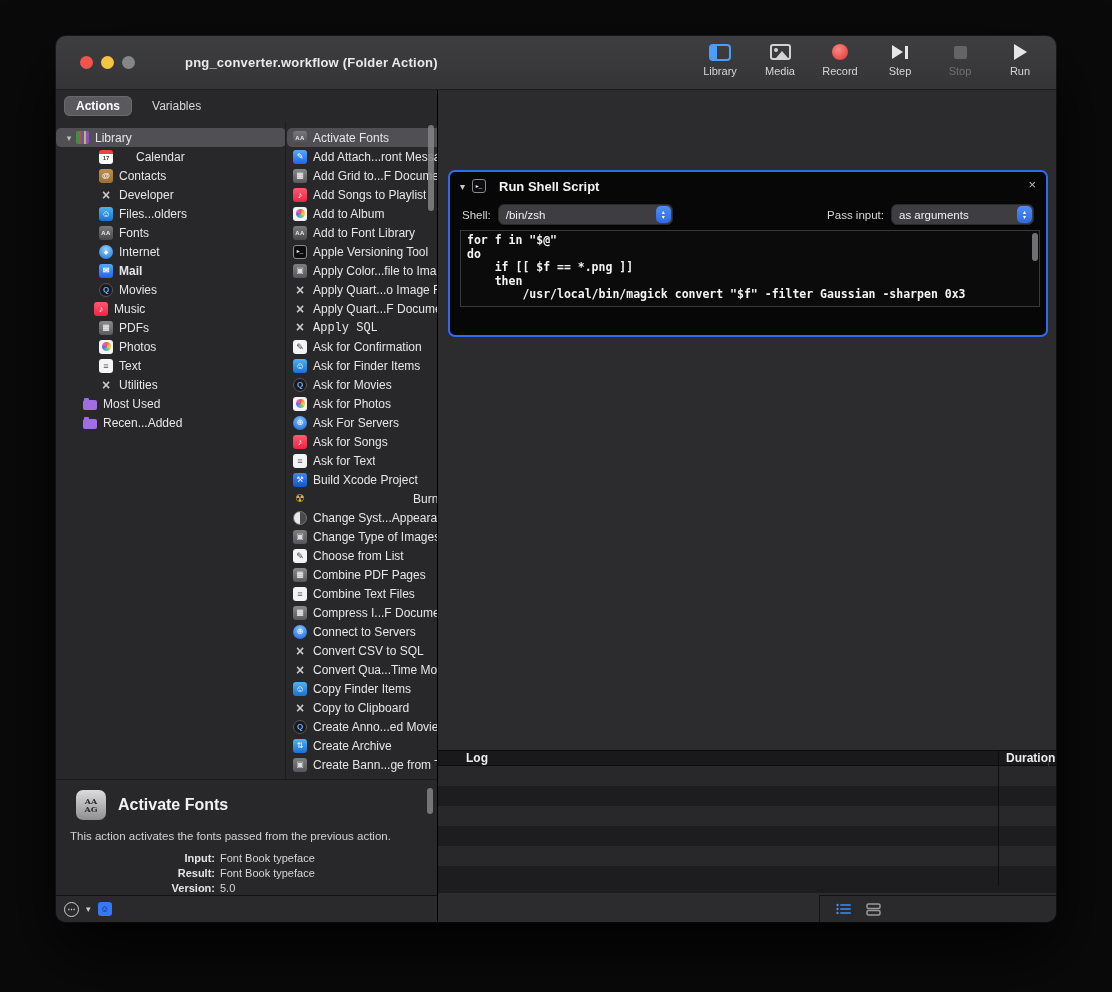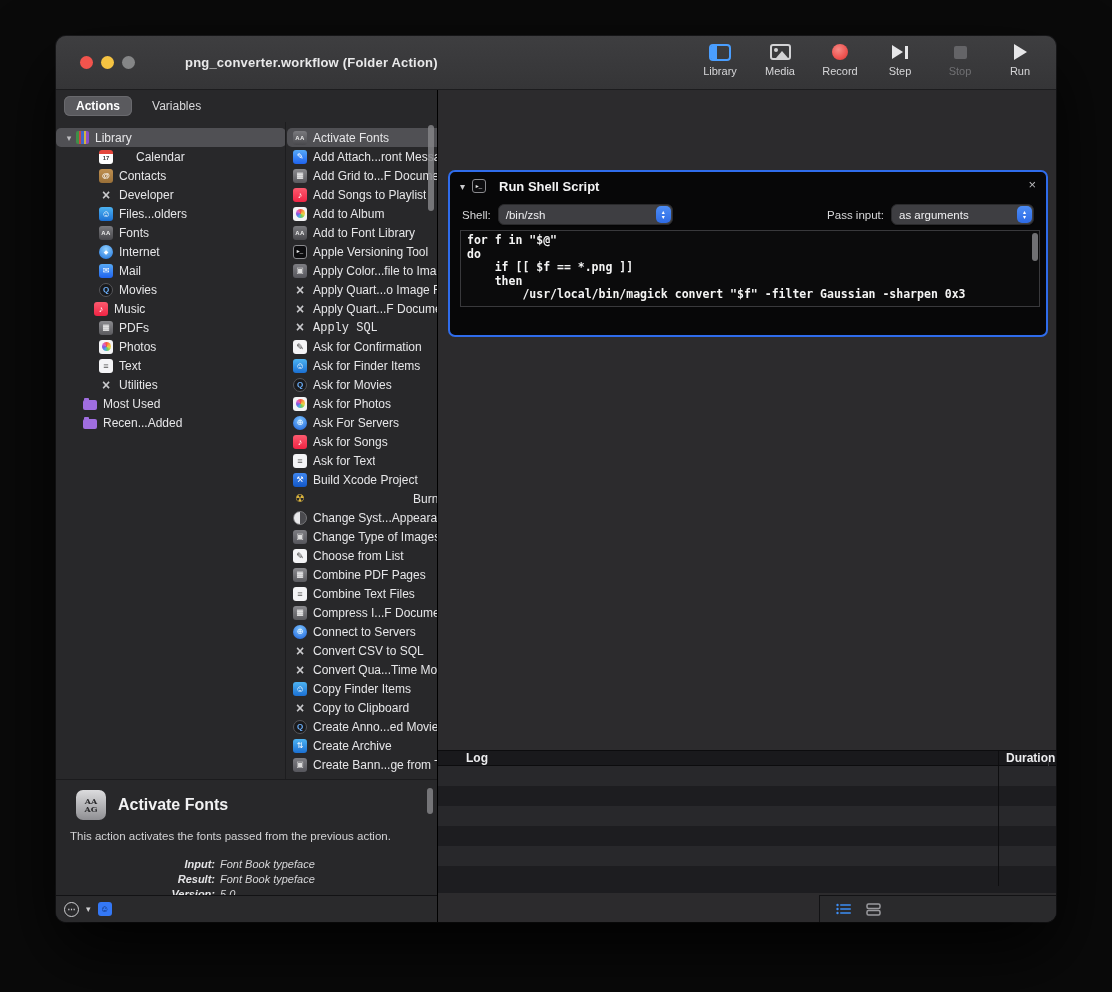--- a/index.html
+++ b/index.html
@@ -99,21 +99,21 @@
   .i-burn-icon::after { content:"☢"; color:#e0b83e; font-size:11px; }
   .i-appearance-icon { background:linear-gradient(90deg,#e8e8ea 0 50%,#4a4a4e 50%); border-radius:50%; border:1px solid #77777a; }
   .vscroll { position:absolute; width:6px; border-radius:3px; background:#828286; opacity:.85; }
   
   #detail { position:absolute; left:0; top:689px; width:381px; height:116px; border-top:1px solid #1b1b1d; background:#28282a; padding:10px 14px 0; overflow:hidden; }
   #detail-head { display:flex; align-items:center; gap:12px; margin-left:6px; }
   #ag-icon { width:30px; height:30px; border-radius:7px; background:linear-gradient(#dcdcde,#8f8f93); color:#2a2a2c;
     display:flex; flex-direction:column; align-items:center; justify-content:center; font-family:"DejaVu Serif",serif; font-size:8px; font-weight:700; line-height:8px; }
   #detail-title { font-size:16px; font-weight:700; color:#f2f2f3; }
   #detail-desc { font-size:11.5px; color:#d2d2d4; margin-top:10px; text-align:left; }
-  #detail-fields { margin-top:16px; display:grid; grid-template-columns:105px auto; column-gap:5px; row-gap:3px; width:260px; margin-left:40px;font-style:italic; }
+  #detail-fields { margin-top:10px; display:grid; grid-template-columns:105px auto; column-gap:5px; row-gap:3px; width:260px; margin-left:40px; }
   #detail-fields .flabel { text-align:right; font-weight:700; font-size:11px; color:#e4e4e6; }
   #detail-fields .fvalue { text-align:left; font-size:11px; color:#d6d6d8; }
   
   .bottombar { position:absolute; bottom:0; height:27px; background:#2a2a2c; border-top:1px solid #121214; display:flex; align-items:center; }
   #bottom-left { left:0; width:381px; padding-left:8px; gap:7px; }
   #bottom-right { left:381px; width:619px; padding-left:16px; gap:14px; border-left:1px solid #121214; }
   .ellipsis-circle { width:15px; height:15px; border-radius:50%; border:1.5px solid #cfcfd1; color:#cfcfd1; display:flex; align-items:center; justify-content:center; font-size:8px; font-weight:700; }
   .mini-chev { color:#cfcfd1; font-size:9px; }
   .media-blue { width:14px; height:14px; border-radius:3px; background:#3478f6; color:#0c2a66; display:flex; align-items:center; justify-content:center; font-size:9px; }
   
@@ -246,21 +246,21 @@
           <div class="row tree-row" style="padding-left: 43px;">
 
             <span class="icon i-fontbook-icon"></span>
             <span class="lbl">Fonts</span>
           </div>
           <div class="row tree-row" style="padding-left: 43px;">
 
             <span class="icon i-internet-icon"></span>
             <span class="lbl">Internet</span>
           </div>
-          <div class="row tree-row" style="padding-left: 43px;">
+          <div class="row tree-row" style="padding-left: 43px; font-weight: bold;">
 
             <span class="icon i-mail-icon"></span>
             <span class="lbl">Mail</span>
           </div>
           <div class="row tree-row" style="padding-left: 43px;">
 
             <span class="icon i-quicktime-icon"></span>
             <span class="lbl">Movies</span>
           </div>
           <div class="row tree-row" style="padding-left: 38px;">

